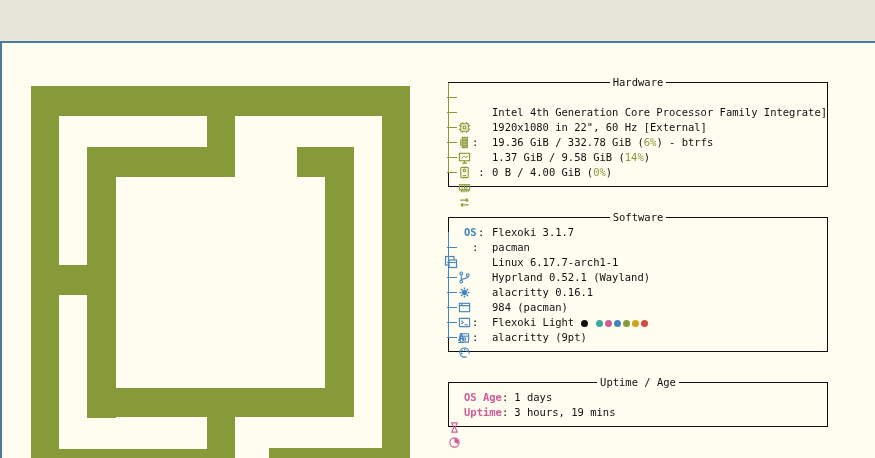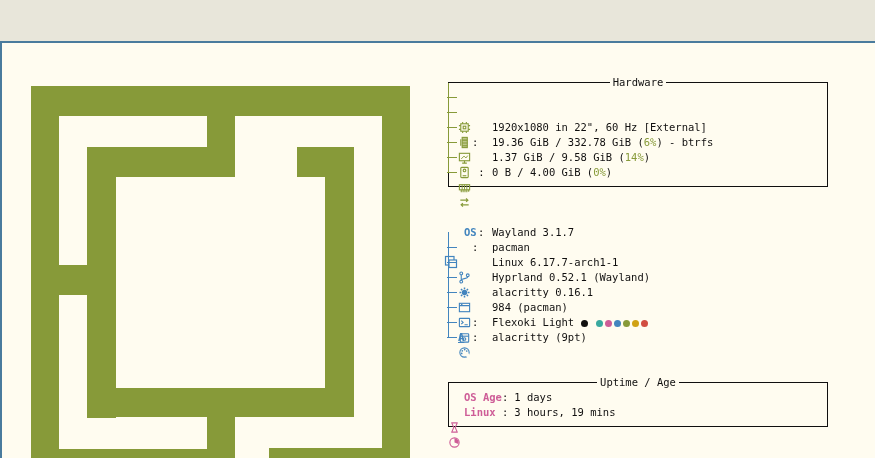--- a/index.html
+++ b/index.html
@@ -84,20 +84,21 @@
 
   <div class="row" style="left:446px;top:62px;">
     <span class="stub g"></span>
     <span class="icon g">
       <svg width="13" height="13" viewBox="0 0 14 14" fill="none" stroke="currentColor" stroke-width="1.2">
         <rect x="4.5" y="1.5" width="5.5" height="11" fill="currentColor" fill-opacity="0.55"></rect>
         <path d="M4.5 4.5h5.5M4.5 7.5h5.5M4.5 10.5h5.5M3 3.5v7"></path>
       </svg>
     </span>
     <span class="sep"></span>
+    <span class="txt"><span>Intel 4th Generation Core Processor Family Integrate]</span><span class="pct"></span><span></span></span>
   </div>
 
   <div class="row" style="left:446px;top:77px;">
     <span class="stub g"></span>
     <span class="icon g">
       <svg width="13" height="13" viewBox="0 0 14 14" fill="none" stroke="currentColor" stroke-width="1.2">
         <rect x="1.5" y="2.5" width="11" height="8"></rect>
           <path d="M7 10.5V13M4.5 13h5"></path>
         <path d="M3.5 8.5l3-3 2 2 2-2.5" stroke-width="1"></path>
       </svg>
@@ -137,32 +138,35 @@
     <span class="icon g">
       <svg width="13" height="13" viewBox="0 0 14 14" fill="none" stroke="currentColor" stroke-width="1.2">
         <path d="M2.5 4.5h8M8.7 2.6l2 1.9-2 1.9"></path>
         <path d="M11.5 9.5h-8M5.3 7.6l-2 1.9 2 1.9"></path>
       </svg>
     </span>
     <span class="sep"> :</span>
     <span class="txt"><span>0 B / 4.00 GiB (</span><span class="pct">0%</span><span>)</span></span>
   </div>
 
+  <section class="box" style="top:174px;height:135px;">
+    <span class="title">Software</span>
+  </section>
   <div class="trunk b" style="left:446px;top:189px;height:106px;"></div>
 
   <div class="row" style="left:446px;top:182px;">
     <span class="icon b os">
       <svg width="14" height="14" viewBox="0 0 14 14" fill="none" stroke="currentColor" stroke-width="1.2">
         <rect x="1.5" y="1.5" width="8.5" height="8.5"></rect>
         <rect x="5" y="5" width="7.5" height="7.5" fill="#FFFCF0"></rect>
       </svg>
     </span>
     <span class="lbl b">OS</span>
     <span class="sep" style="left:30px;">:</span>
-    <span class="txt">Wayland 3.1.7</span>
+    <span class="txt">Flexoki 3.1.7</span>
   </div>
 
   <div class="row" style="left:446px;top:197px;">
     <span class="stub b"></span>
     <span class="icon b">
       <svg width="13" height="13" viewBox="0 0 14 14" fill="none" stroke="currentColor" stroke-width="1.2">
         <circle cx="3.5" cy="2.6" r="1.5"></circle>
           <circle cx="3.5" cy="11.4" r="1.5"></circle>
           <circle cx="10.5" cy="4.6" r="1.5"></circle>
         <path d="M3.5 4.1v5.8M10.5 6.1c0 2.6-7 1.6-7 3.8"></path>
@@ -259,18 +263,18 @@
     <span class="txt val" style="left:60px;"> 1 days</span>
   </div>
 
   <div class="row uprow" style="left:446px;top:362px;">
     <span class="icon m" style="left:0;">
       <svg width="13" height="13" viewBox="0 0 14 14" fill="none" stroke="currentColor" stroke-width="1.2">
         <circle cx="7" cy="7" r="5"></circle>
         <path d="M7 7V2.5A4.5 4.5 0 0 1 11.2 8.5Z" fill="currentColor" stroke="none"></path>
       </svg>
     </span>
-    <span class="lbl m">Linux</span>
+    <span class="lbl m">Uptime</span>
     <span class="sep" style="left:54px;">:</span>
     <span class="txt val" style="left:60px;"> 3 hours, 19 mins</span>
   </div>
 
 </div>
 
 </body></html>

